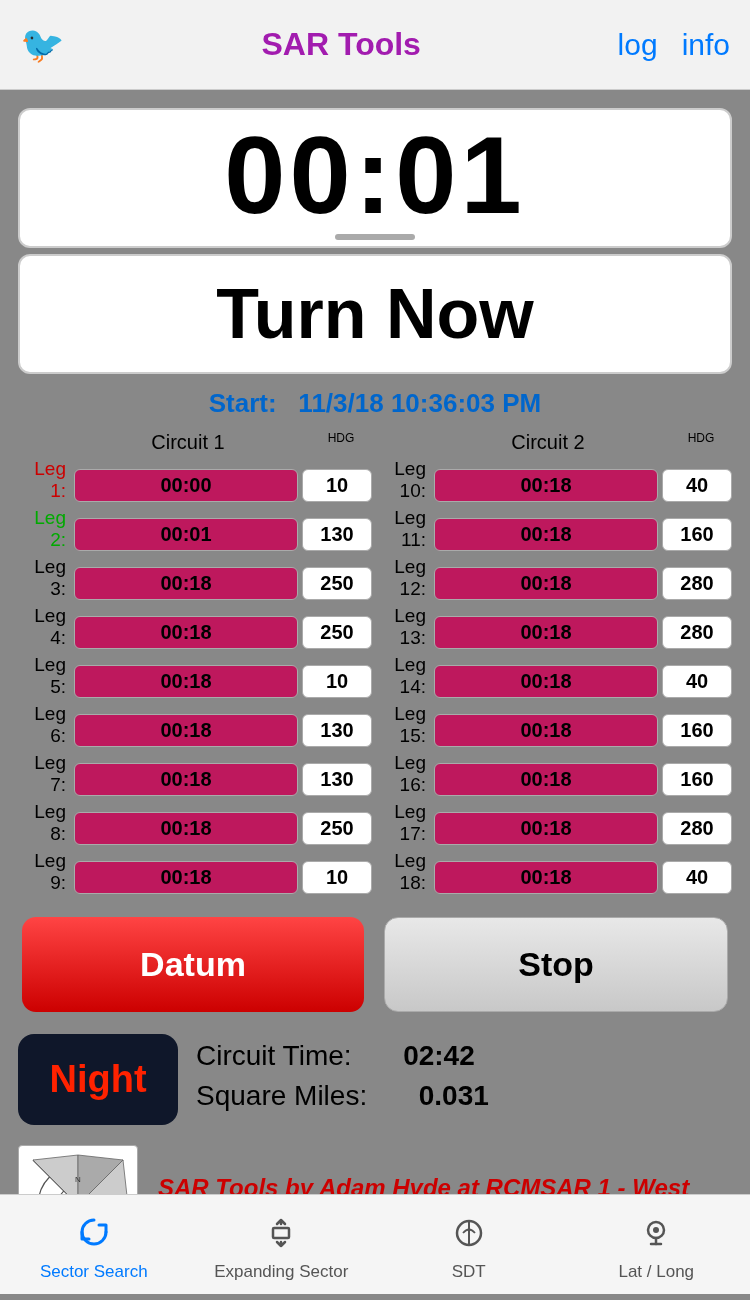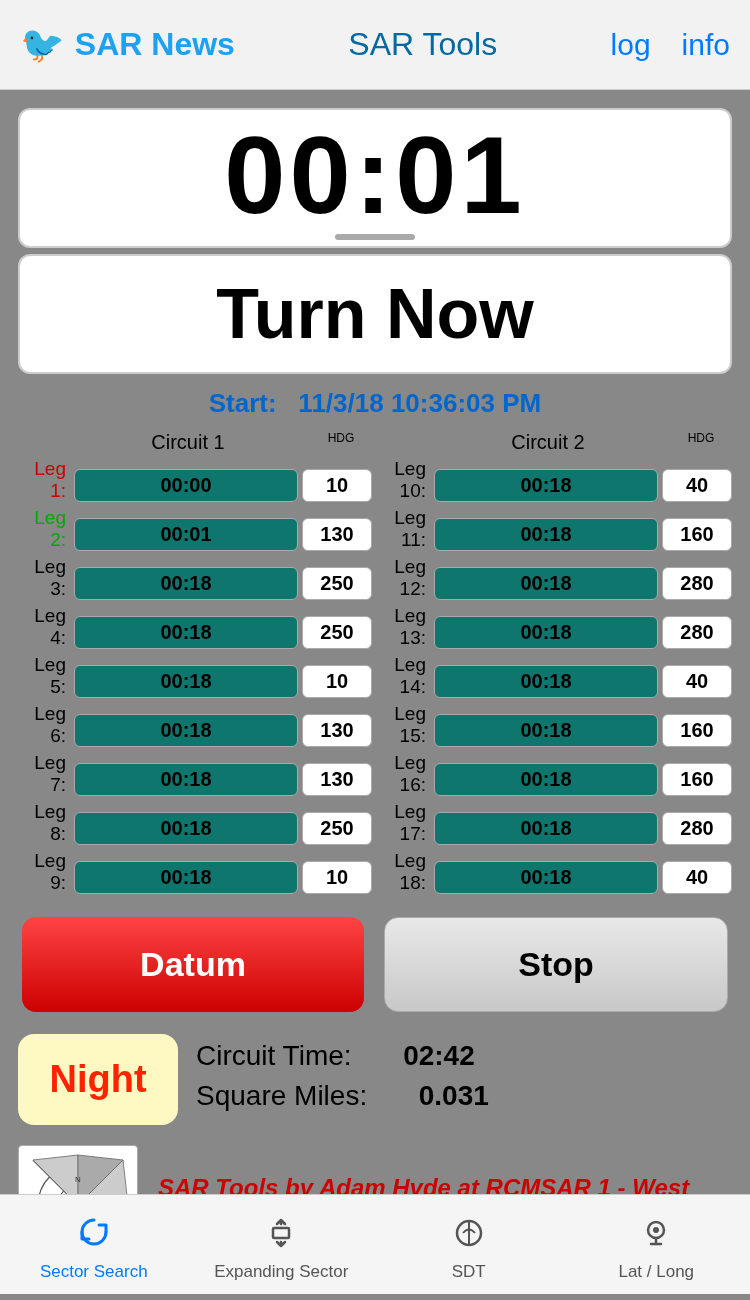--- a/index.html
+++ b/index.html
@@ -31,26 +31,26 @@
       color: #1da1f2;
       font-size: 36px;
     }
     #sar-news-label {
       color: #1da1f2;
       font-size: 32px;
       font-weight: 600;
     }
     #header-title {
       font-size: 32px;
-      font-weight: 400;
-      color: #0369a1;
+      font-weight: 700;
+      color: #a21caf;
     }
     #header-right {
       display: flex;
-      gap: 31px;
+      gap: 24px;
     }
     #log-btn, #info-btn {
       font-size: 30px;
       color: #007aff;
       background: none;
       border: none;
       cursor: pointer;
     }
 
     
@@ -148,21 +148,21 @@
       width: 52px;
       text-align: right;
       font-size: 19px;
       color: #000;
       padding-right: 4px;
     }
     .leg-label.red { color: #cc0000; }
     .leg-label.green { color: #00aa00; }
     .leg-time {
       flex: 1;
-      background: #0f766e;
+      background: #be185d;
       border: 1.5px solid #aaa;
       border-radius: 6px;
       text-align: center;
       font-size: 20px;
       font-weight: 700;
       color: #000;
       padding: 4px 0;
     }
     .leg-hdg {
       width: 70px;
@@ -208,21 +208,21 @@
     }
 
     
     #stats-row {
       display: flex;
       align-items: center;
       gap: 18px;
       margin-bottom: 20px;
     }
     #night-btn {
-      background: #fef9c3;
+      background: #0f172a;
       color: #ff2200;
       font-size: 38px;
       font-weight: 700;
       border: none;
       border-radius: 16px;
       padding: 24px 28px;
       cursor: pointer;
       min-width: 160px;
     }
     #stats-info {
@@ -304,21 +304,20 @@
 
     
     #logo-svg { width: 110px; height: 110px; }
   </style>
 </head>
 <body>
 
 <div id="header">
   <div id="header-left">
     <span id="twitter-icon">🐦</span>
-    <span id="sar-news-label">SAR News</span>
   </div>
   <span id="header-title">SAR Tools</span>
   <div id="header-right">
     <button id="log-btn">log</button>
     <button id="info-btn">info</button>
   </div>
 </div>
 
 <div id="main">
 

